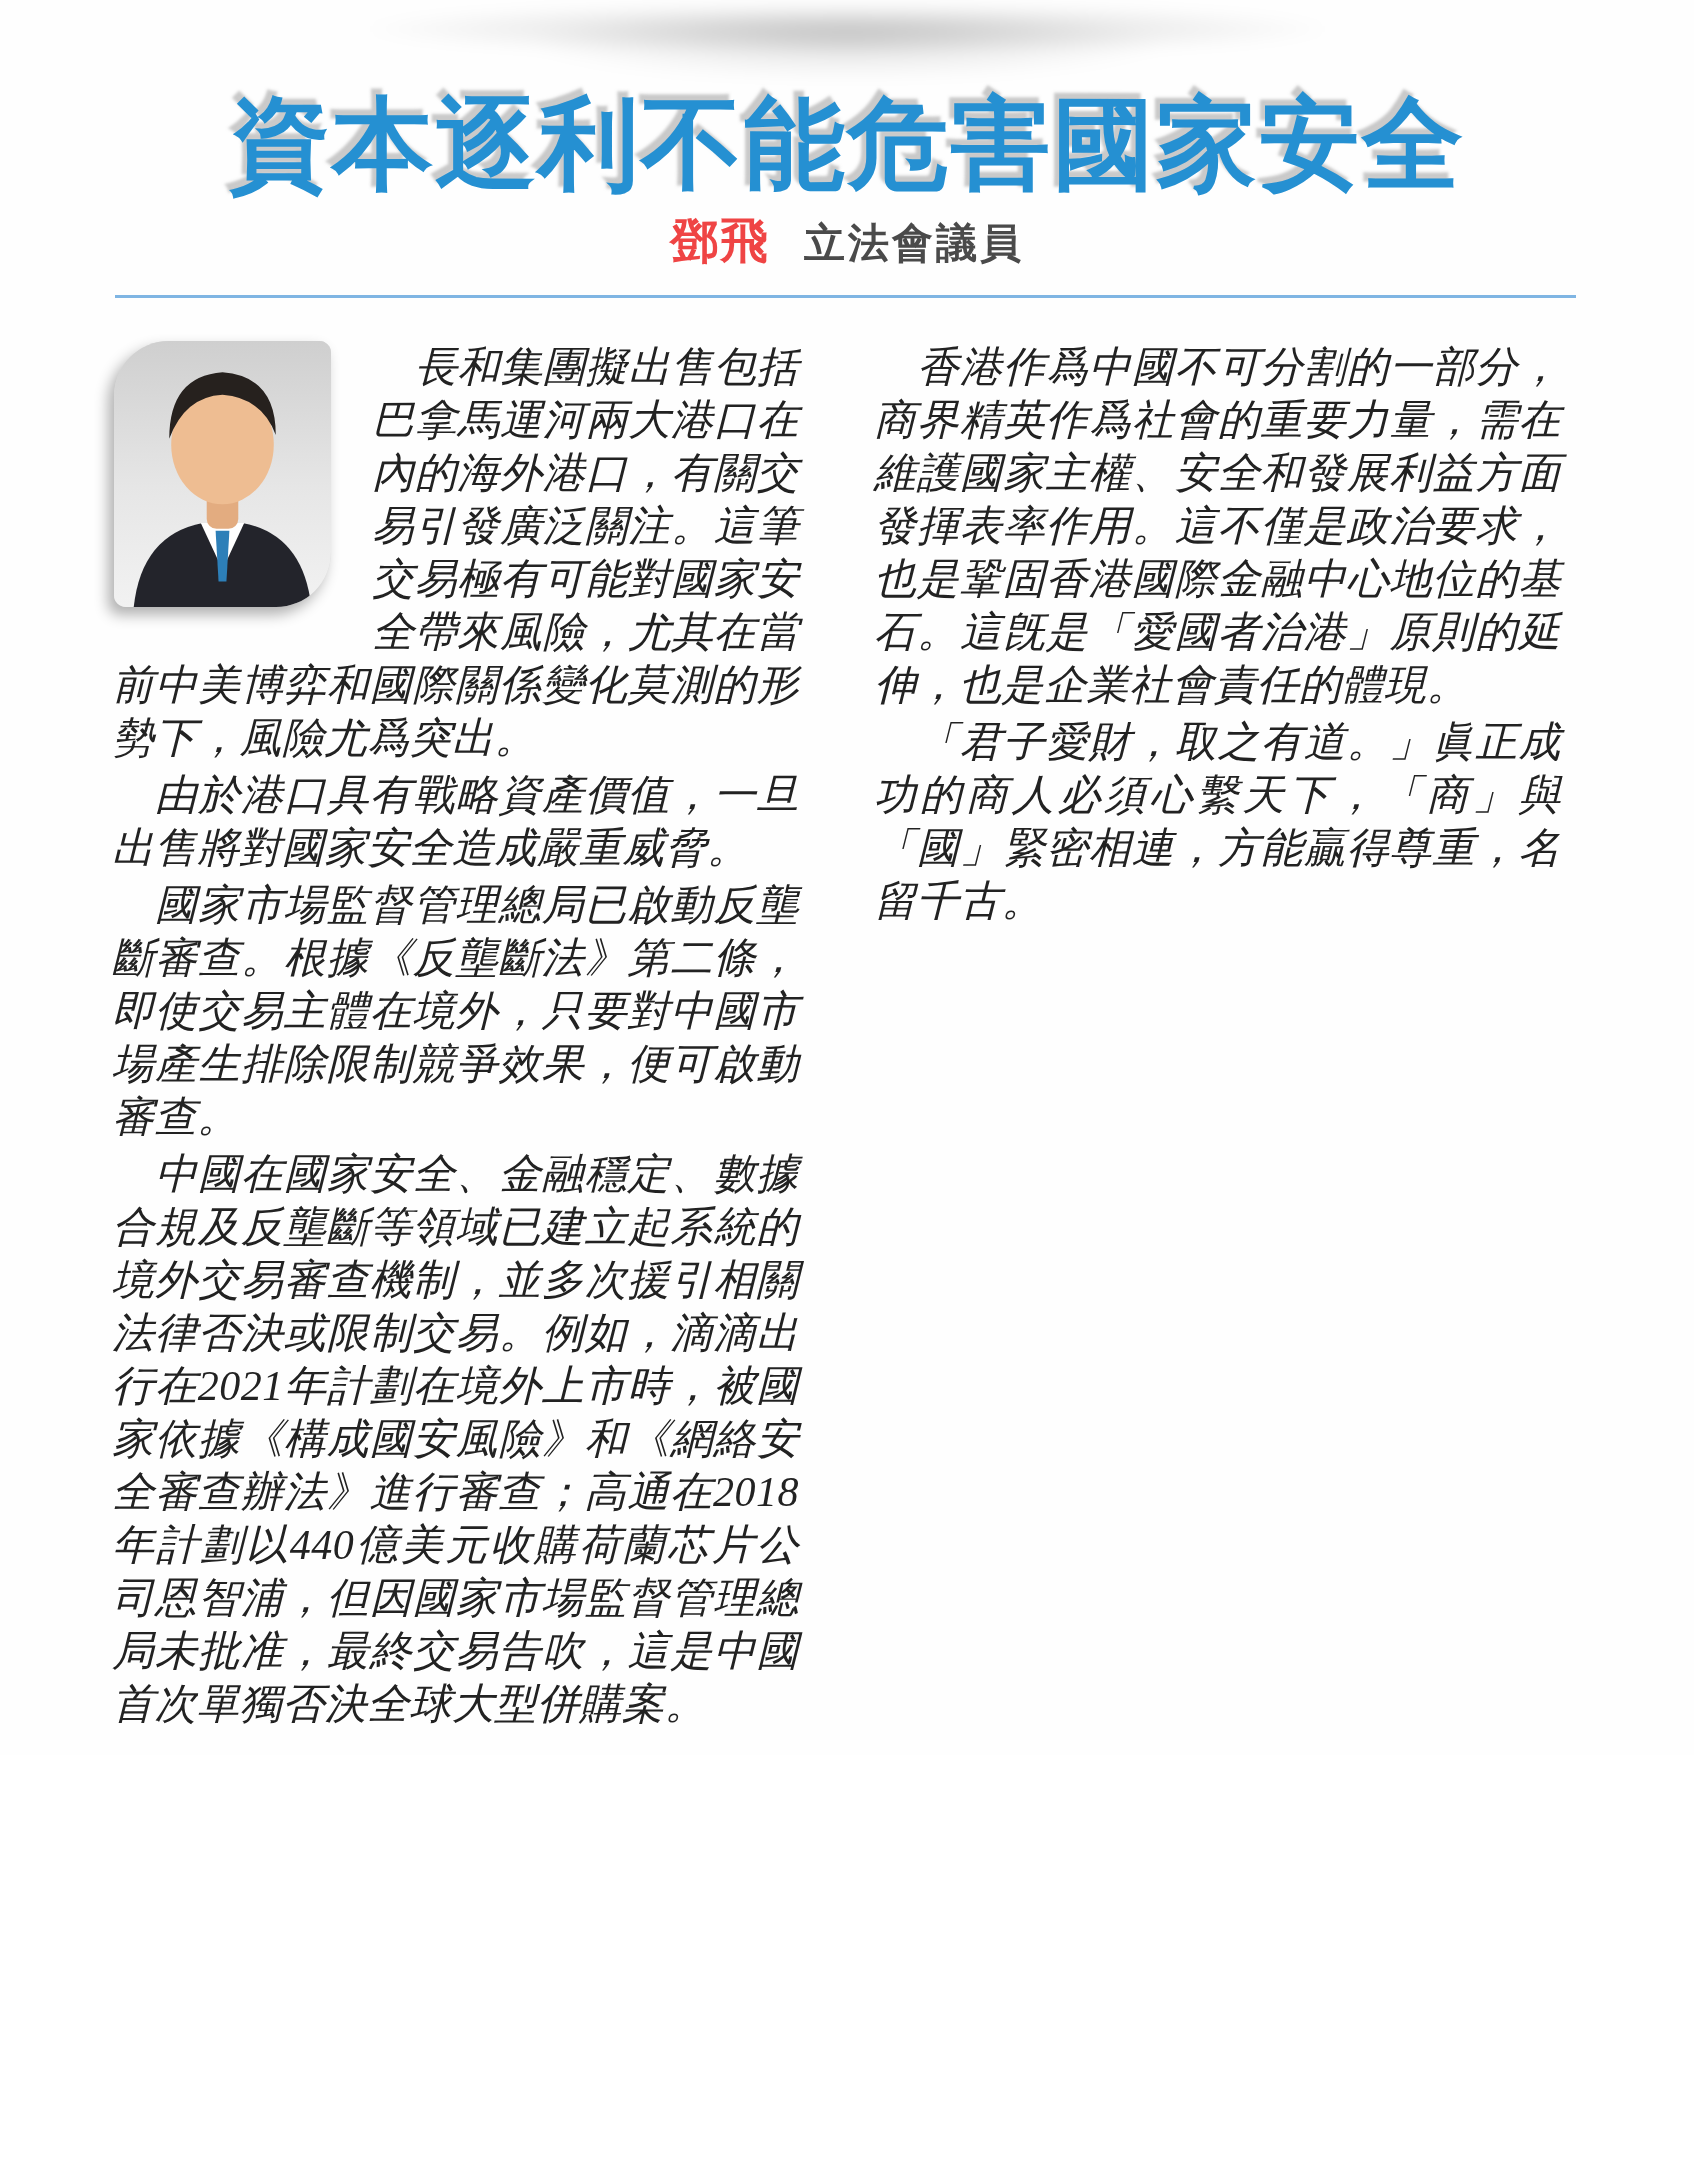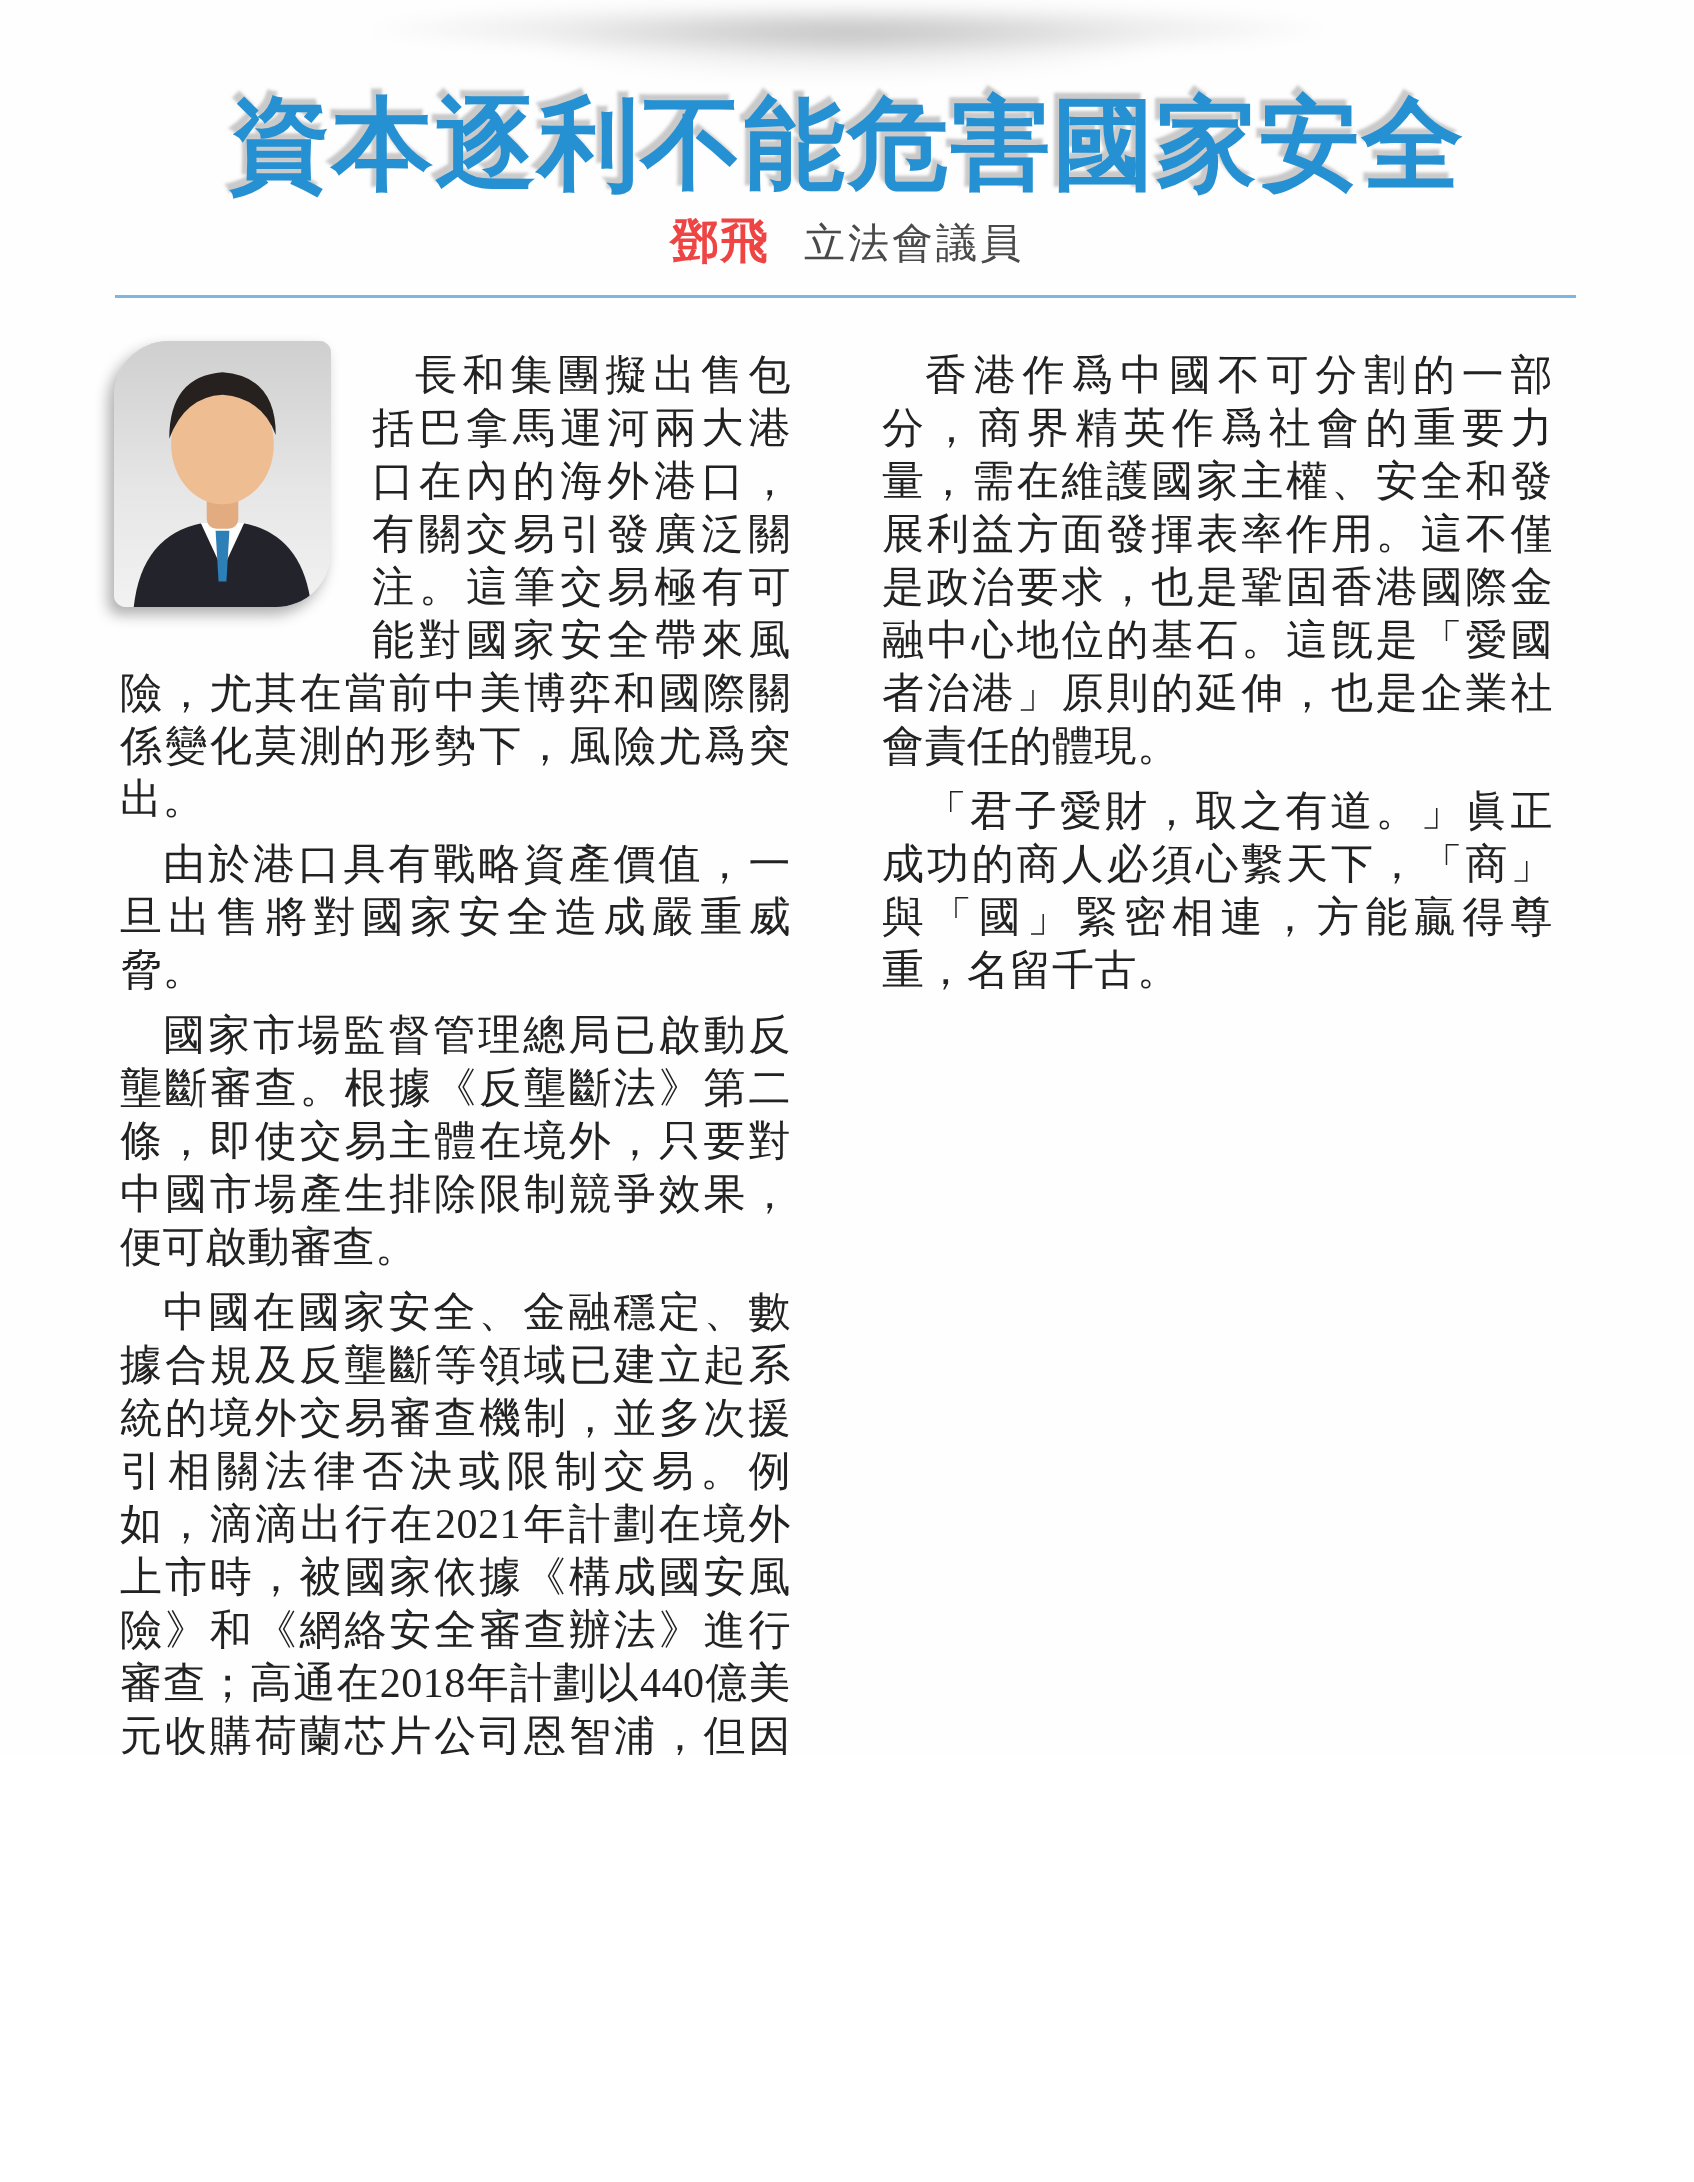--- a/index.html
+++ b/index.html
@@ -32,43 +32,44 @@
   }
   .byline{
     margin-top:7.9px;
     text-align:center;
     font-family:"Liberation Sans","DejaVu Sans",sans-serif;
   }
   .byline .author{
     font-size:48px;font-weight:800;color:#ef4444;letter-spacing:2px;
   }
   .byline .role{
-    font-size:41px;font-weight:400;color:#4a4a4a;margin-left:29.6px;letter-spacing:3px;
+    font-size:41px;font-weight:700;color:#4a4a4a;margin-left:29.6px;letter-spacing:3px;
   }
   .divider{
     margin:21.7px 0 0 115px;
     width:1461px;height:3.9px;
     border:none;
     background:#7fb5e3;
   }
   .content{
     display:flex;
     margin:39px 0 0 108px;
   }
   .col{width:695px;}
   .col-right{margin-left:67px;}
   .para{
-    margin:12px;
+    margin:4px;
     font-size:42px;
     line-height:53px;
     color:#222222;
     text-align:justify;
     text-align-last:left;
     text-indent:43px;
     letter-spacing:0.5px;
+    font-style:italic;
   }
   .photo{
     float:left;
     width:217px;height:266px;
     margin:3.9px 41px 31.5px 5.9px;
     border-radius:55px 11.8px 55px 11.8px;
     box-shadow:-5.9px 7.9px 13.8px rgba(0,0,0,0.30);
     overflow:hidden;
     background:#d9d9d9;
   }

